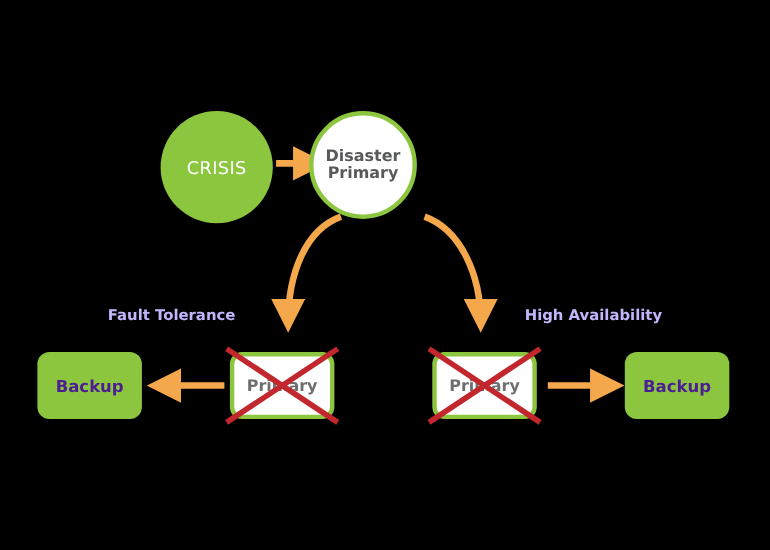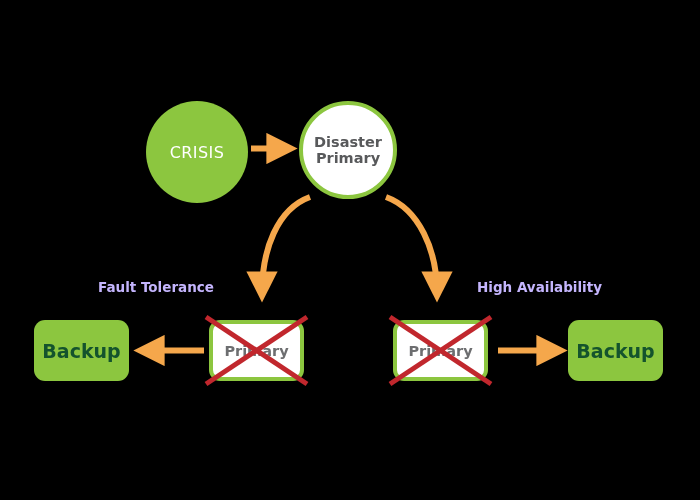--- a/index.html
+++ b/index.html
@@ -47,21 +47,21 @@
     height: 102px;
     background: #8CC63F;
   }
   #crisis-node .node-label {
     color: #ffffff;
     font-size: 16px;
     font-weight: normal;
     letter-spacing: 0.4px;
   }
   #dr-node {
-    left: 299px;
+    left: 281px;
     top: 101px;
     width: 98px;
     height: 98px;
     background: #ffffff;
     border: 4px solid #8CC63F;
   }
   #dr-node .node-label {
     color: #58595B;
     font-size: 14.5px;
     font-weight: bold;
@@ -77,22 +77,22 @@
     text-align: center;
     box-sizing: border-box;
     border-radius: 11px;
   }
   .box-backup {
     width: 95px;
     height: 61px;
     background: #8CC63F;
   }
   .box-backup .node-label {
-    color: #14532d;
-    font-size: 19px;
+    color: #4c1d95;
+    font-size: 15px;
     font-weight: bold;
   }
   #backup-left  { left: 34px;  top: 320px; }
   #backup-right { left: 568px; top: 320px; }
 
   .box-primary {
     width: 95px;
     height: 61px;
     background: #ffffff;
     border: 4px solid #8CC63F;

